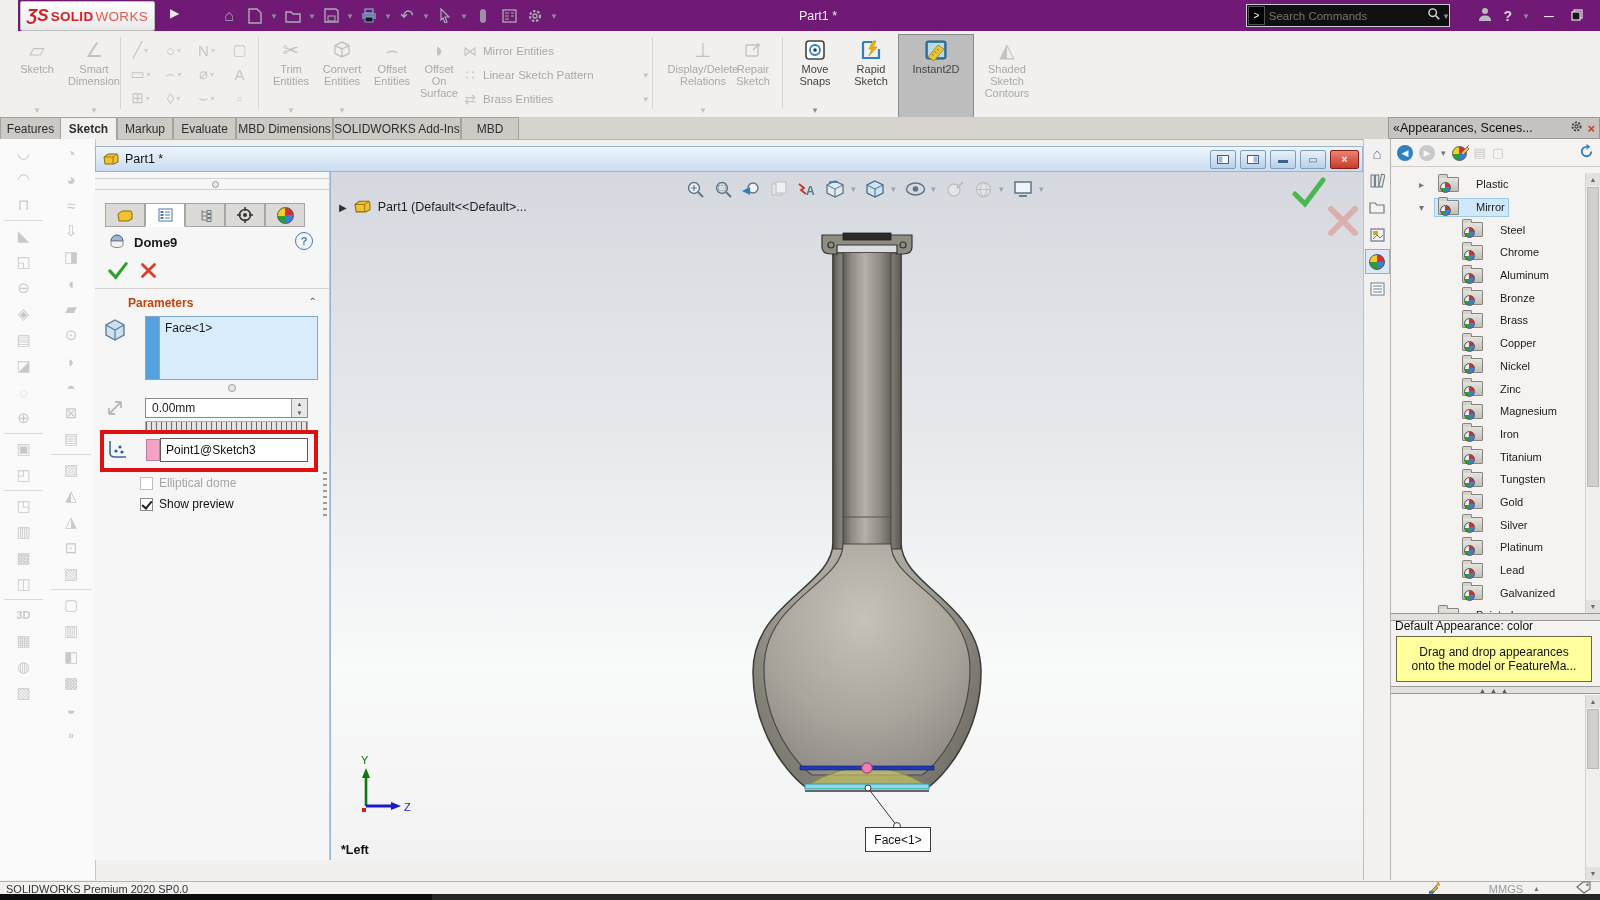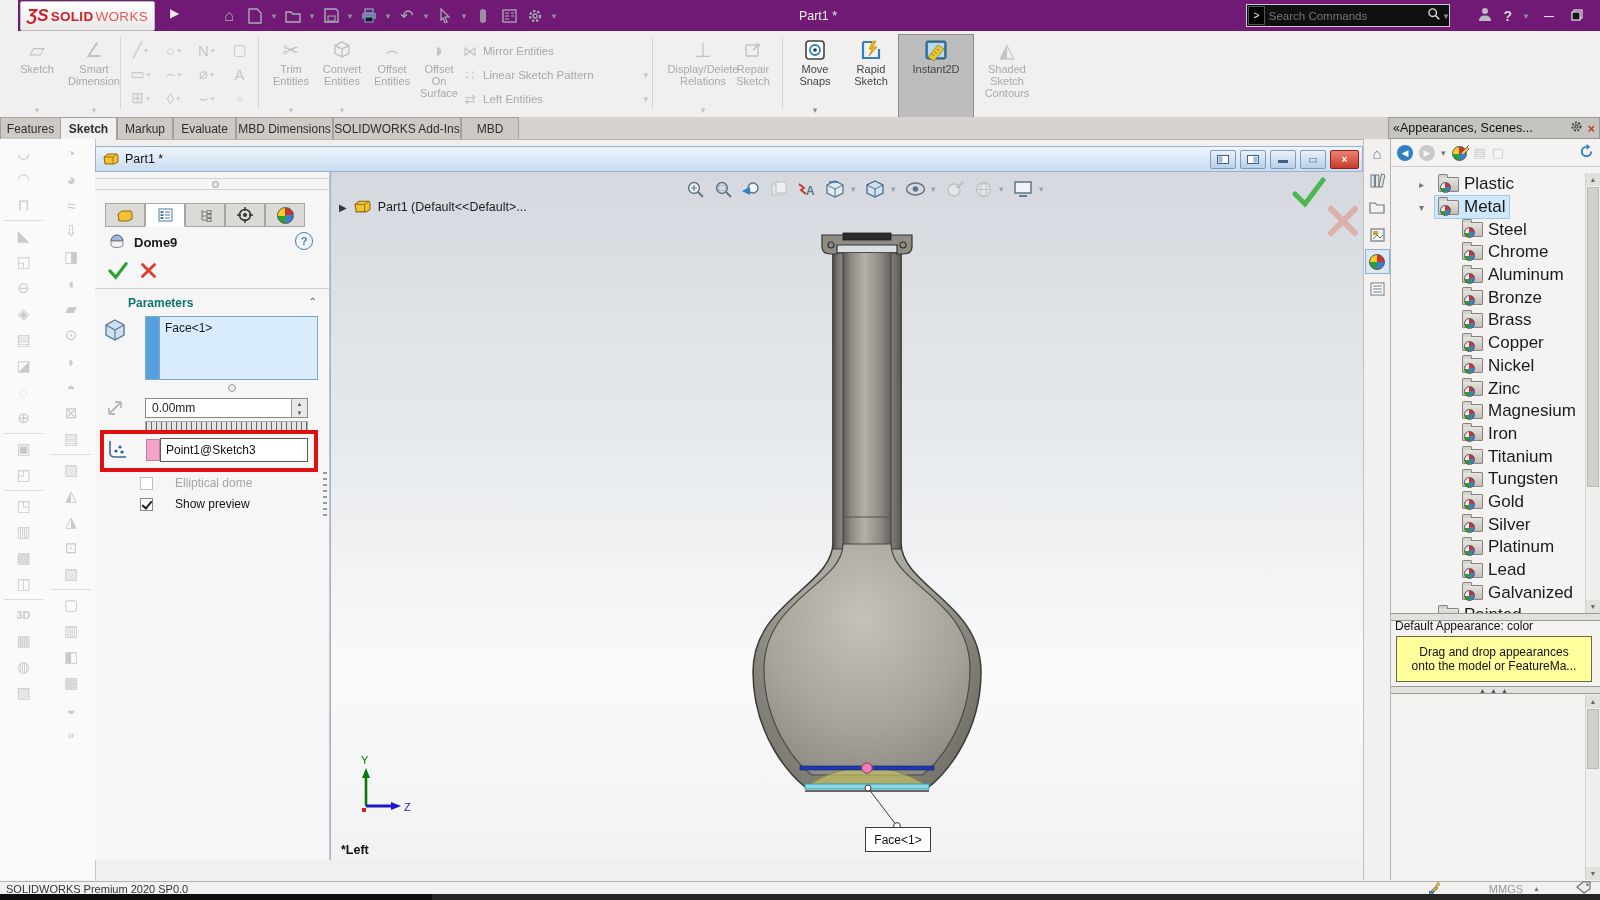--- a/index.html
+++ b/index.html
@@ -68,35 +68,35 @@
   .pm{position:absolute;left:95px;top:172px;width:235px;height:688px;background:#f6f6f6;border-right:1px solid #c9c7c3;box-sizing:border-box;}
   .pm-grip{position:absolute;left:0;top:6px;width:100%;height:10px;border-top:1px solid #d4d2cf;border-bottom:1px solid #d4d2cf;}
   .pm-grip i{position:absolute;left:50%;top:2px;width:5px;height:5px;border:1px solid #9a9a9a;border-radius:50%;background:#e8e8e8;}
   .pm-tab{position:absolute;top:31px;width:40px;height:24px;background:#dcdad7;border:1px solid #a8a6a2;box-sizing:border-box;
           display:flex;align-items:center;justify-content:center;}
   .pm-tab.sel{background:#ffffff;border-bottom-color:#fff;}
   .pm-title{position:absolute;left:13px;top:60px;display:flex;align-items:center;gap:8px;font-size:13px;font-weight:bold;color:#1a1a1a;}
   .pm-help{position:absolute;right:16px;top:60px;width:16px;height:16px;border:1.5px solid #3c7ebf;border-radius:50%;
            color:#3c7ebf;font-size:11px;font-weight:bold;display:flex;align-items:center;justify-content:center;}
   .pm-div{position:absolute;left:0;width:100%;height:1px;background:#d4d2cf;}
-  .pm-sect{position:absolute;left:8px;top:124px;font-weight:bold;color:#0f766e;font-size:12px;padding-left:25px;}
+  .pm-sect{position:absolute;left:8px;top:124px;font-weight:bold;color:#c2410c;font-size:12px;padding-left:25px;}
   .selbox{position:absolute;left:50px;top:144px;width:173px;height:64px;border:1px solid #7fa8c4;background:#d8ecfb;box-sizing:border-box;}
   .selbar{position:absolute;left:0;top:0;width:13px;height:100%;background:#55a1dd;border-right:1px solid #7fa8c4;}
   .selbox .val{position:absolute;left:19px;top:4px;font-size:12px;color:#1a1a1a;}
   .spin{position:absolute;left:50px;top:226px;width:163px;height:20px;background:#fff;border:1px solid #8a8a8a;box-sizing:border-box;display:flex;align-items:center;}
   .spin .val{flex:1;padding-left:6px;font-size:12px;color:#222;}
   .spin .btns{width:15px;height:100%;border-left:1px solid #9a9a9a;display:flex;flex-direction:column;}
   .spin .btns span{flex:1;display:flex;align-items:center;justify-content:center;font-size:6px;color:#555;background:#e8e8e8;}
   .ruler{position:absolute;left:50px;top:249px;width:163px;height:11px;border:1px solid #aaa;box-sizing:border-box;
          background:repeating-linear-gradient(90deg,#6b6b6b 0 1px,#e3e3e3 1px 5px);}
   .redbox{position:absolute;left:5px;top:258px;width:218px;height:42px;border:4px solid #e01010;box-sizing:border-box;}
   .pinkswatch{position:absolute;left:51px;top:267px;width:14px;height:22px;background:#f2a3c6;border:1px solid #c77ba0;box-sizing:border-box;}
   .pointinput{position:absolute;left:65px;top:266px;width:148px;height:24px;background:#fff;border:1px solid #5a5a5a;box-sizing:border-box;
               font-size:12px;color:#111;display:flex;align-items:center;padding-left:5px;}
-  .cbrow{position:absolute;left:45px;display:flex;align-items:center;gap:22px;font-size:12px;}
+  .cbrow{position:absolute;left:45px;display:flex;align-items:center;gap:6px;font-size:12px;}
   .cb{width:13px;height:13px;border:1px solid #8a8a8a;background:#fff;box-sizing:border-box;position:relative;}
   .cb.checked:after{content:"";position:absolute;left:3px;top:0px;width:4px;height:8px;border:solid #222;border-width:0 2px 2px 0;transform:rotate(40deg);}
   .cb.disabled{border-color:#bfbfbf;}
   .pm-rgrip{position:absolute;right:2px;top:300px;width:4px;height:44px;background:repeating-linear-gradient(#9a9a9a 0 2px,transparent 2px 6px);}
   
   .viewport{position:absolute;left:330px;top:172px;width:1033px;height:688px;
             background:linear-gradient(180deg,#d5d9df 0%,#e6e9ec 38%,#f9fafa 72%,#f1f2f1 100%);overflow:hidden;border-left:1px solid #9ab4cf;}
   .flyout{position:absolute;left:8px;top:26px;display:flex;align-items:center;gap:7px;font-size:12.5px;color:#1c1c1c;}
   .headsup{position:absolute;left:352px;top:5px;display:flex;align-items:center;gap:4px;}
   .hu{width:24px;height:24px;display:flex;align-items:center;justify-content:center;}
@@ -113,21 +113,21 @@
   .tps-ic.active{background:#dcE9f5;border:1px solid #86b3d9;}
   .taskpane{position:absolute;left:1390px;top:139px;width:210px;height:741px;background:#f4f3f2;border-left:1px solid #b5b3af;box-sizing:border-box;}
   .tp-toolbar{position:absolute;left:0;top:0;width:100%;height:28px;border-bottom:1px solid #cfcdc9;display:flex;align-items:center;gap:6px;padding-left:6px;box-sizing:border-box;}
   .navcirc{width:16px;height:16px;border-radius:50%;background:#2f7fc1;color:#fff;font-size:9px;display:flex;align-items:center;justify-content:center;}
   .navcirc.gray{background:#c9c9c9;color:#f6f6f6;}
   .tp-tree{position:absolute;left:0;top:34px;width:194px;height:440px;overflow:hidden;}
   .tp-row{height:22.7px;display:flex;align-items:center;box-sizing:border-box;}
   .tp-exp{width:16px;color:#777;font-size:10px;}
   .tp-hl{display:flex;align-items:center;gap:5px;padding:1px 3px;}
   .tp-row.sel .tp-hl{background:#cfe8fc;outline:1px solid #9cc9ec;}
-  .tp-lab{font-size:17px;color:#1a1a1a;white-space:nowrap;}
+  .tp-lab{font-size:11px;color:#1a1a1a;white-space:nowrap;margin-left:12px;}
   .app-folder{position:relative;width:19px;height:13px;background:linear-gradient(#e6e4e0,#c2bfb9);border:1px solid #86847f;border-radius:1px;flex:none;}
   .app-folder:before{content:"";position:absolute;left:-1px;top:-4px;width:8px;height:3px;background:#d6d3cd;border:1px solid #86847f;border-bottom:none;border-radius:2px 2px 0 0;}
   .wheel{position:absolute;left:1px;bottom:-2px;width:11px;height:11px;border-radius:50%;border:1px solid #555;box-sizing:border-box;
          background:conic-gradient(#cc3434 0 25%,#3a7fd5 0 50%,#2d9e3a 0 75%,#ececec 0 100%);}
   .scroll{position:absolute;width:14px;background:#f0efee;border-left:1px solid #d4d2cf;}
   .scroll .arr{position:absolute;left:0;width:14px;height:13px;display:flex;align-items:center;justify-content:center;font-size:7px;color:#6a6a6a;background:#e3e1de;}
   .scroll .thumb{position:absolute;left:1px;width:12px;background:#d2d0cd;border:1px solid #bbb9b6;box-sizing:border-box;}
   .splitbar{position:absolute;left:0;width:100%;height:6px;border-top:1px solid #9b9995;border-bottom:1px solid #9b9995;background:#e3e1de;}
   .defapp{position:absolute;left:4px;top:480px;font-size:12px;color:#111;}
   .tipbox{position:absolute;left:5px;top:497px;width:196px;height:46px;background:#ffff9e;border:1px solid #6a6a42;box-sizing:border-box;
@@ -343,21 +343,21 @@
         <span class="ri">⋈</span>
         <span class="rl">Mirror Entities</span>
       </div>
       <div class="rb-row">
         <span class="ri">∷</span>
         <span class="rl">Linear Sketch Pattern</span>
         <span class="rd">▾</span>
       </div>
       <div class="rb-row">
         <span class="ri">⇄</span>
-        <span class="rl">Left Entities</span>
+        <span class="rl">Brass Entities</span>
         <span class="rd">▾</span>
       </div>
     </div>
     <div class="rb-sep" style="left:652px;"></div>
     <div class="rb-btn disabled" style="left:658px;width:82px;">
       <span class="rb-icon">⊥</span>
       <span class="rb-label">Display/Delete
 Relations</span>
       <span class="rb-dd">▾</span>
     </div>
@@ -852,21 +852,21 @@
             </span>
             <span class="tp-lab">Plastic</span>
           </span>
         </div>
         <div class="tp-row sel" style="padding-left: 28px;">
           <span class="tp-exp">▾</span>
           <span class="tp-hl">
             <span class="app-folder">
               <span class="wheel"></span>
             </span>
-            <span class="tp-lab">Metal</span>
+            <span class="tp-lab">Mirror</span>
           </span>
         </div>
         <div class="tp-row" style="padding-left: 52px;">
           <span class="tp-exp"></span>
           <span class="tp-hl">
             <span class="app-folder">
               <span class="wheel"></span>
             </span>
             <span class="tp-lab">Steel</span>
           </span>

